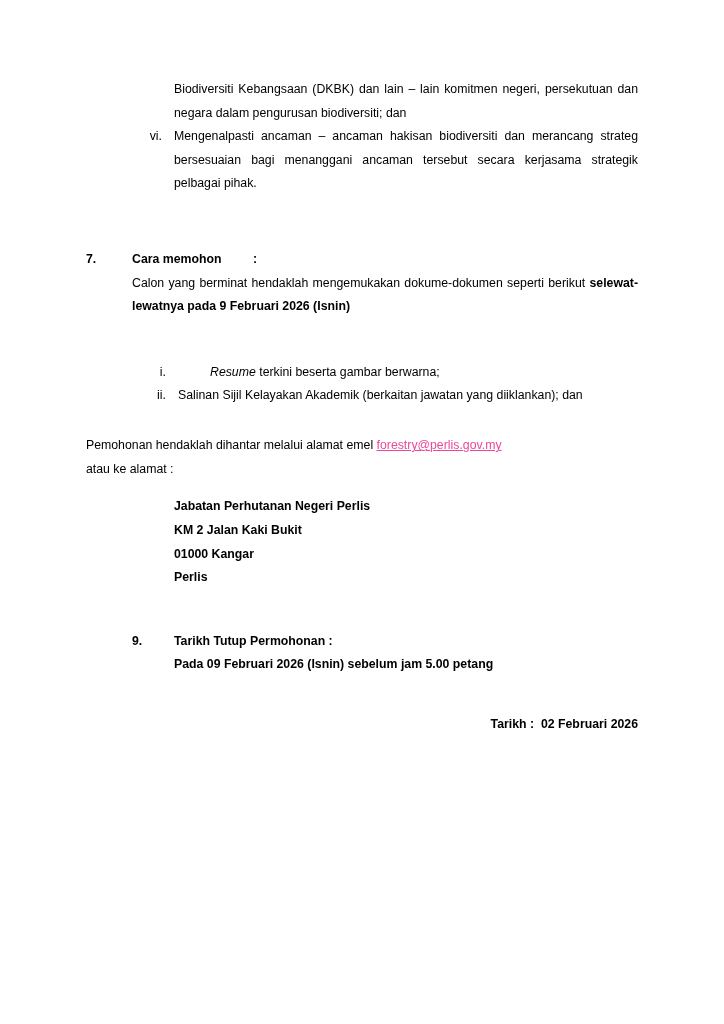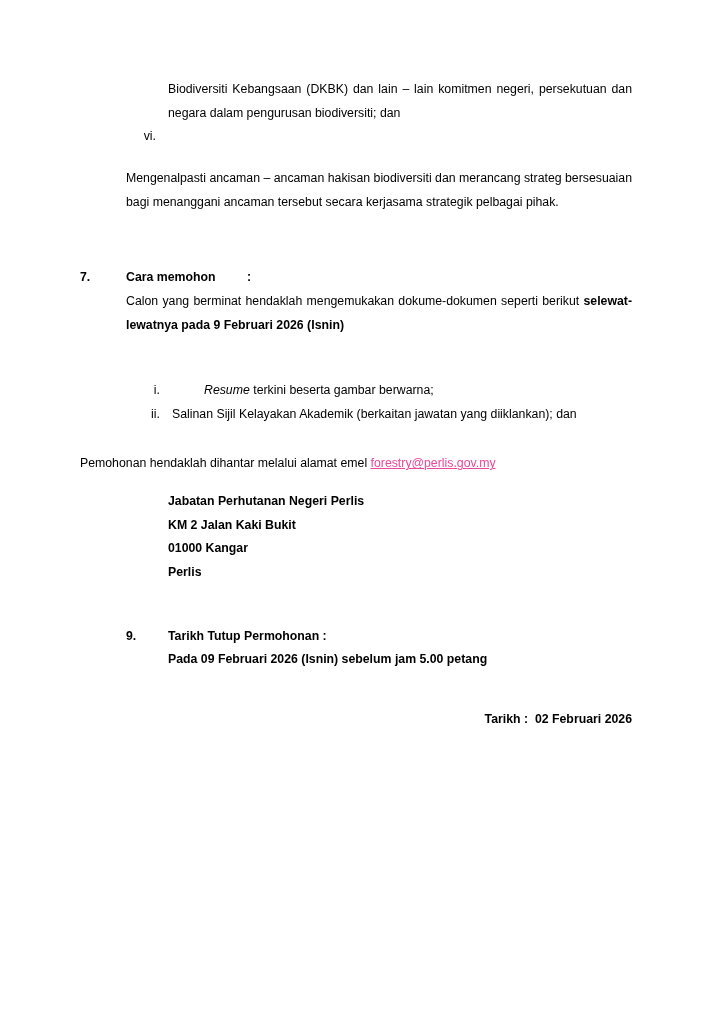--- a/index.html
+++ b/index.html
@@ -18,41 +18,40 @@
   .page {
     position: relative;
     width: 724px;
     height: 1024px;
     background: #ffffff;
     padding: 0;
     box-sizing: border-box;
   }
   .content {
     position: absolute;
-    left: 80px;
+    left: 86px;
     top: 78px;
     width: 552px;
   }
   p, div, span, li {
     font-size: 12.3px;
     line-height: 1.92;
   }
   .just {
     text-align: justify;
     text-justify: inter-word;
   }
   .indent-cont {
     margin-left: 88px;
   }
   
   .rn-row {
     display: flex;
     align-items: flex-start;
     margin-left: 46px;
-    flex-direction: column;
   }
   .rn-marker {
     width: 42px;
     flex: 0 0 42px;
     text-align: right;
     padding-right: 12px;
     box-sizing: border-box;
   }
   .rn-body {
     flex: 1 1 auto;
@@ -150,20 +149,21 @@
       <div class="li-body"><span class="ital">Resume</span><span> terkini beserta gambar berwarna;</span></div>
     </div>
     <div class="li-row">
       <div class="li-marker">ii.</div>
       <div class="li-body"><span>Salinan Sijil Kelayakan Akademik (berkaitan jawatan yang diiklankan); dan</span></div>
     </div>
 
     <div class="gap-md"></div>
 
     <div class="just"><span>Pemohonan hendaklah dihantar melalui alamat emel </span><span class="link">forestry@perlis.gov.my</span></div>
+    <div>atau ke alamat :</div>
 
     <div class="gap-sm"></div>
 
     <div class="addr-block">
       <div>Jabatan Perhutanan Negeri Perlis</div>
       <div>KM 2 Jalan Kaki Bukit</div>
       <div>01000 Kangar</div>
       <div>Perlis</div>
     </div>
 

